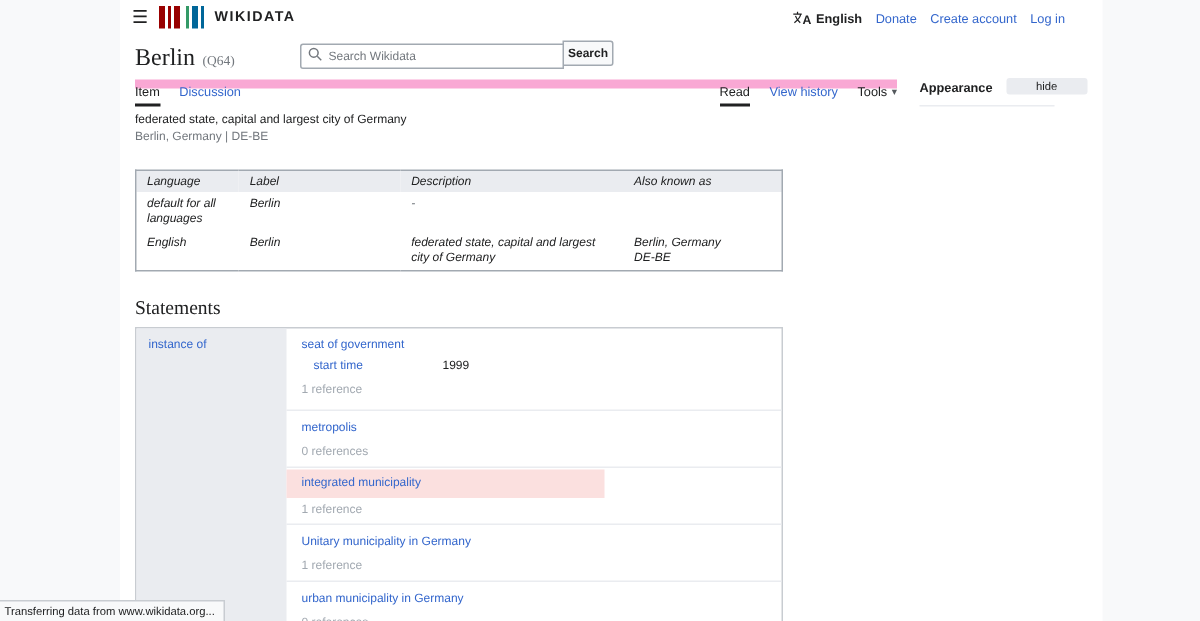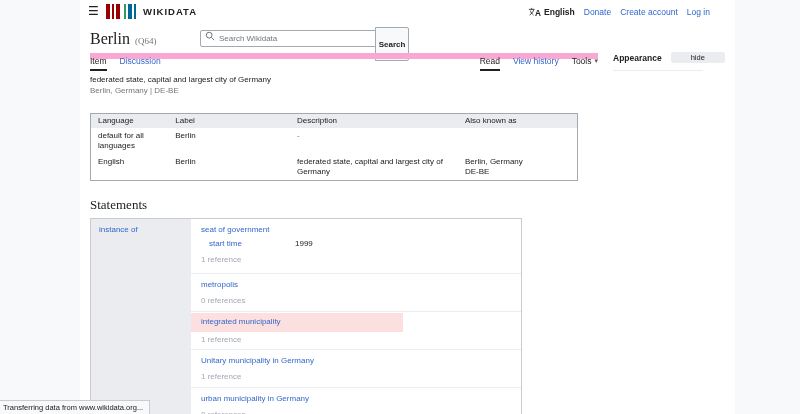--- a/index.html
+++ b/index.html
@@ -12,21 +12,21 @@
   .hamburger { position:absolute; left:8px; top:4px; font-family:"DejaVu Sans",sans-serif; font-size:12px; color:#202122; cursor:pointer; }
   .logo { position:absolute; left:26px; top:4px; display:flex; align-items:center; gap:7px; cursor:pointer; }
   .logo-bars { display:flex; align-items:center; height:15px; }
   .logo-bars i { display:inline-block; height:15px; }
   .logo-text { font-size:9.5px; font-weight:bold; letter-spacing:1px; color:#202122; }
   .search { position:absolute; left:120px; top:3px; display:flex;margin-top:24px; }
   .search-input-wrap { position:relative; }
   .search-input-wrap svg { position:absolute; left:5px; top:4px; }
   .search input { width:176px; height:17px; border:1px solid #a2a9b1; border-radius:2px 0 0 2px; padding:0 4px 0 18px; font-size:8px; color:#202122; font-family:"Liberation Sans",sans-serif; }
   .search input::placeholder { color:#72777d; }
-  .search button { height:34px; width:34px; margin-left:-1px; border:1px solid #a2a9b1; border-radius:0 2px 2px 0; background:#f8f9fa; font-size:8px; font-weight:bold; color:#202122; font-family:"Liberation Sans",sans-serif; cursor:pointer; }
+  .search button { height:17px; width:34px; margin-left:-1px; border:1px solid #a2a9b1; border-radius:0 2px 2px 0; background:#f8f9fa; font-size:8px; font-weight:bold; color:#202122; font-family:"Liberation Sans",sans-serif; cursor:pointer; }
   .header-right { position:absolute; right:25px; top:0; height:24px; display:flex; align-items:center; gap:9px; font-size:8.5px; }
   .lang { display:flex; align-items:center; gap:3px; color:#202122; font-weight:bold; cursor:pointer; }
 
   
   .title-sec { position:absolute; left:10px; top:30px; width:508px; border-bottom:6px solid #f9a8d4; padding-bottom:5px; }
   .title-sec h1 { font-family:"Liberation Serif",serif; font-weight:normal; font-size:16px; color:#202122; }
   .qid { font-size:9px; color:#72777d; margin-left:5px; }
   .tabs-row { position:absolute; left:10px; top:56px; width:508px; display:flex; justify-content:space-between; font-size:8.5px; }
   .tabs-left, .tabs-right { display:flex; gap:13px; align-items:flex-start; }
   .tab { padding-bottom:3px; cursor:pointer; }
@@ -38,21 +38,21 @@
   .appearance { position:absolute; left:533px; top:52px; width:90px; display:flex; align-items:center; gap:9px; padding-bottom:7px; border-bottom:1px solid #eaecf0; }
   .appearance-label { font-size:8.5px; font-weight:bold; color:#202122; }
   .hide-btn { font-size:7.5px; color:#202122; background:#eaecf0; border:none; border-radius:2px; padding:1px 20px; cursor:pointer; font-family:"Liberation Sans",sans-serif; }
 
   
   .subtitle { position:absolute; left:10px; top:74px; font-size:8px; line-height:11px; }
   .subtitle .desc { color:#202122; }
   .subtitle .aliases { color:#72777d; }
 
   
-  .terms { position:absolute; left:10px; top:113px; width:488px; border-collapse:collapse; border:1px solid #a2a9b1; font-size:8px; }
+  .terms { position:absolute; left:10px; top:113px; width:432px; border-collapse:collapse; border:1px solid #a2a9b1; font-size:8px;font-style:italic; }
   .terms th { background:#eaecf0; text-align:left; font-weight:normal; color:#202122; padding:2px 7px; line-height:10px; }
   .terms td { padding:3px 7px; vertical-align:top; color:#202122; line-height:10px; }
   .col-lang { width:69px; } .col-label { width:108px; } .col-desc { width:149px; } .col-aka { width:106px; }
 
   
   .stmt-heading { position:absolute; left:10px; top:197px; font-family:"Liberation Serif",serif; font-weight:normal; font-size:13px; color:#202122; }
   .stmt-box { position:absolute; left:10px; top:218px; width:432px; height:300px; display:flex; border:1px solid #c8ccd1; background:#fff; }
   .prop-cell { width:100px; background:#eaecf0; padding:6px 8px; font-size:8px; }
   .vals { flex:1; }
   .stmt-value { height:38px; padding-top:6px; }

